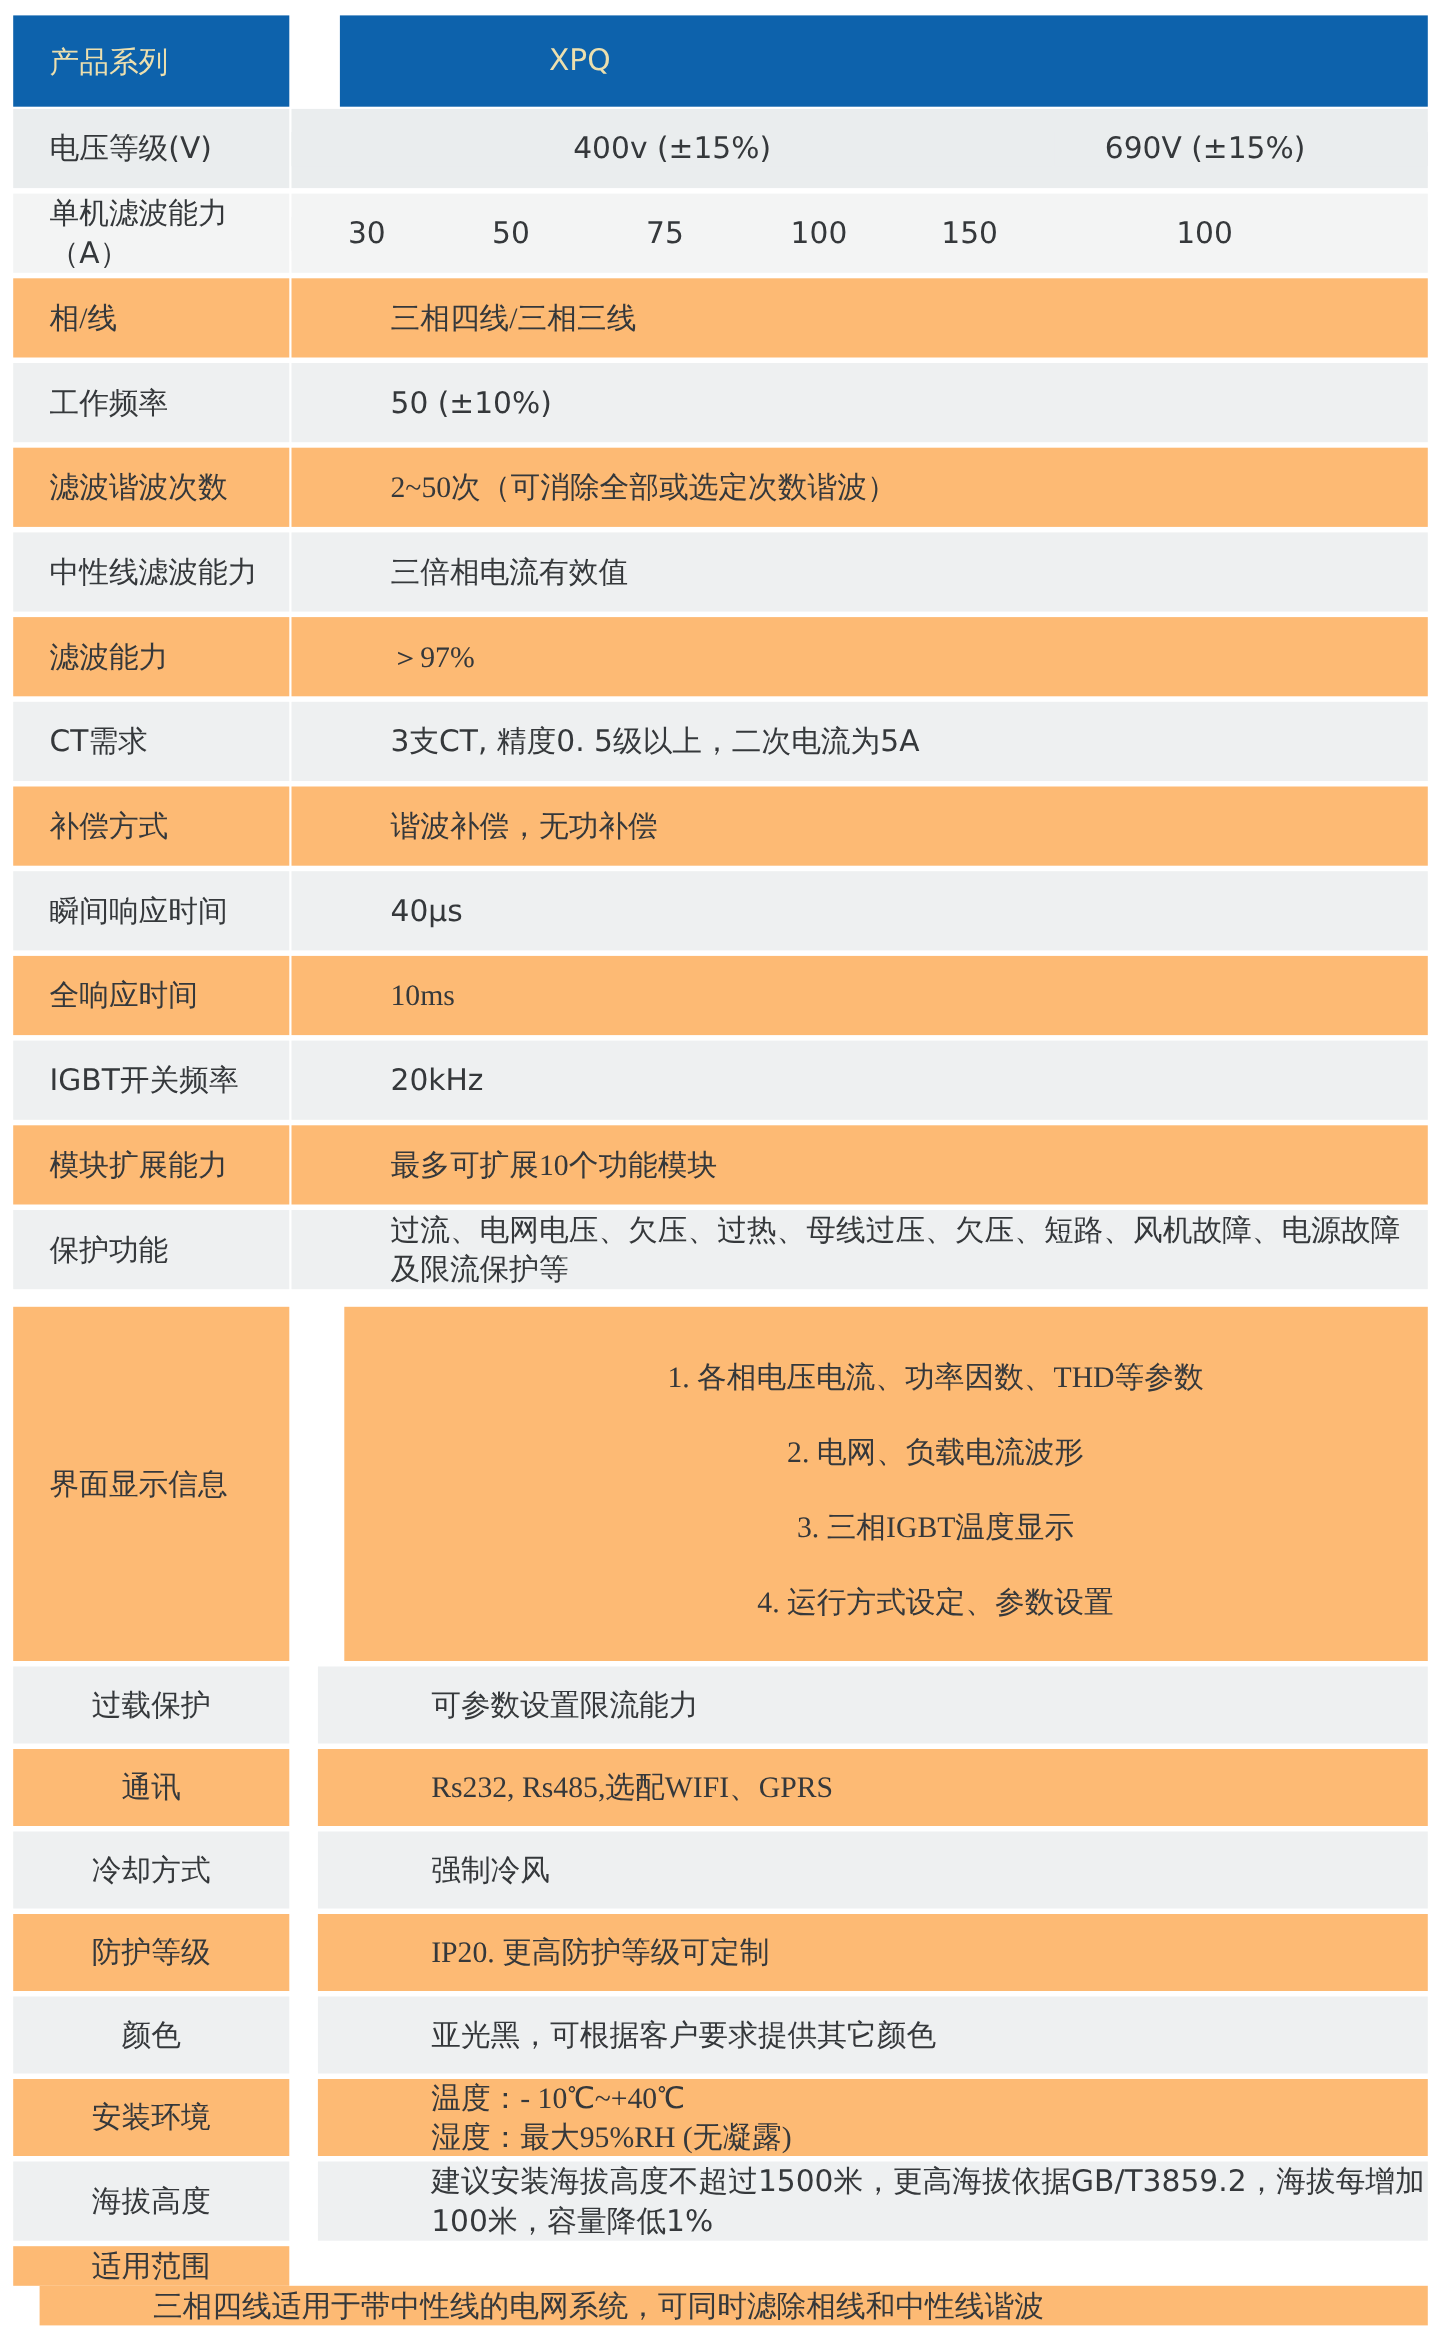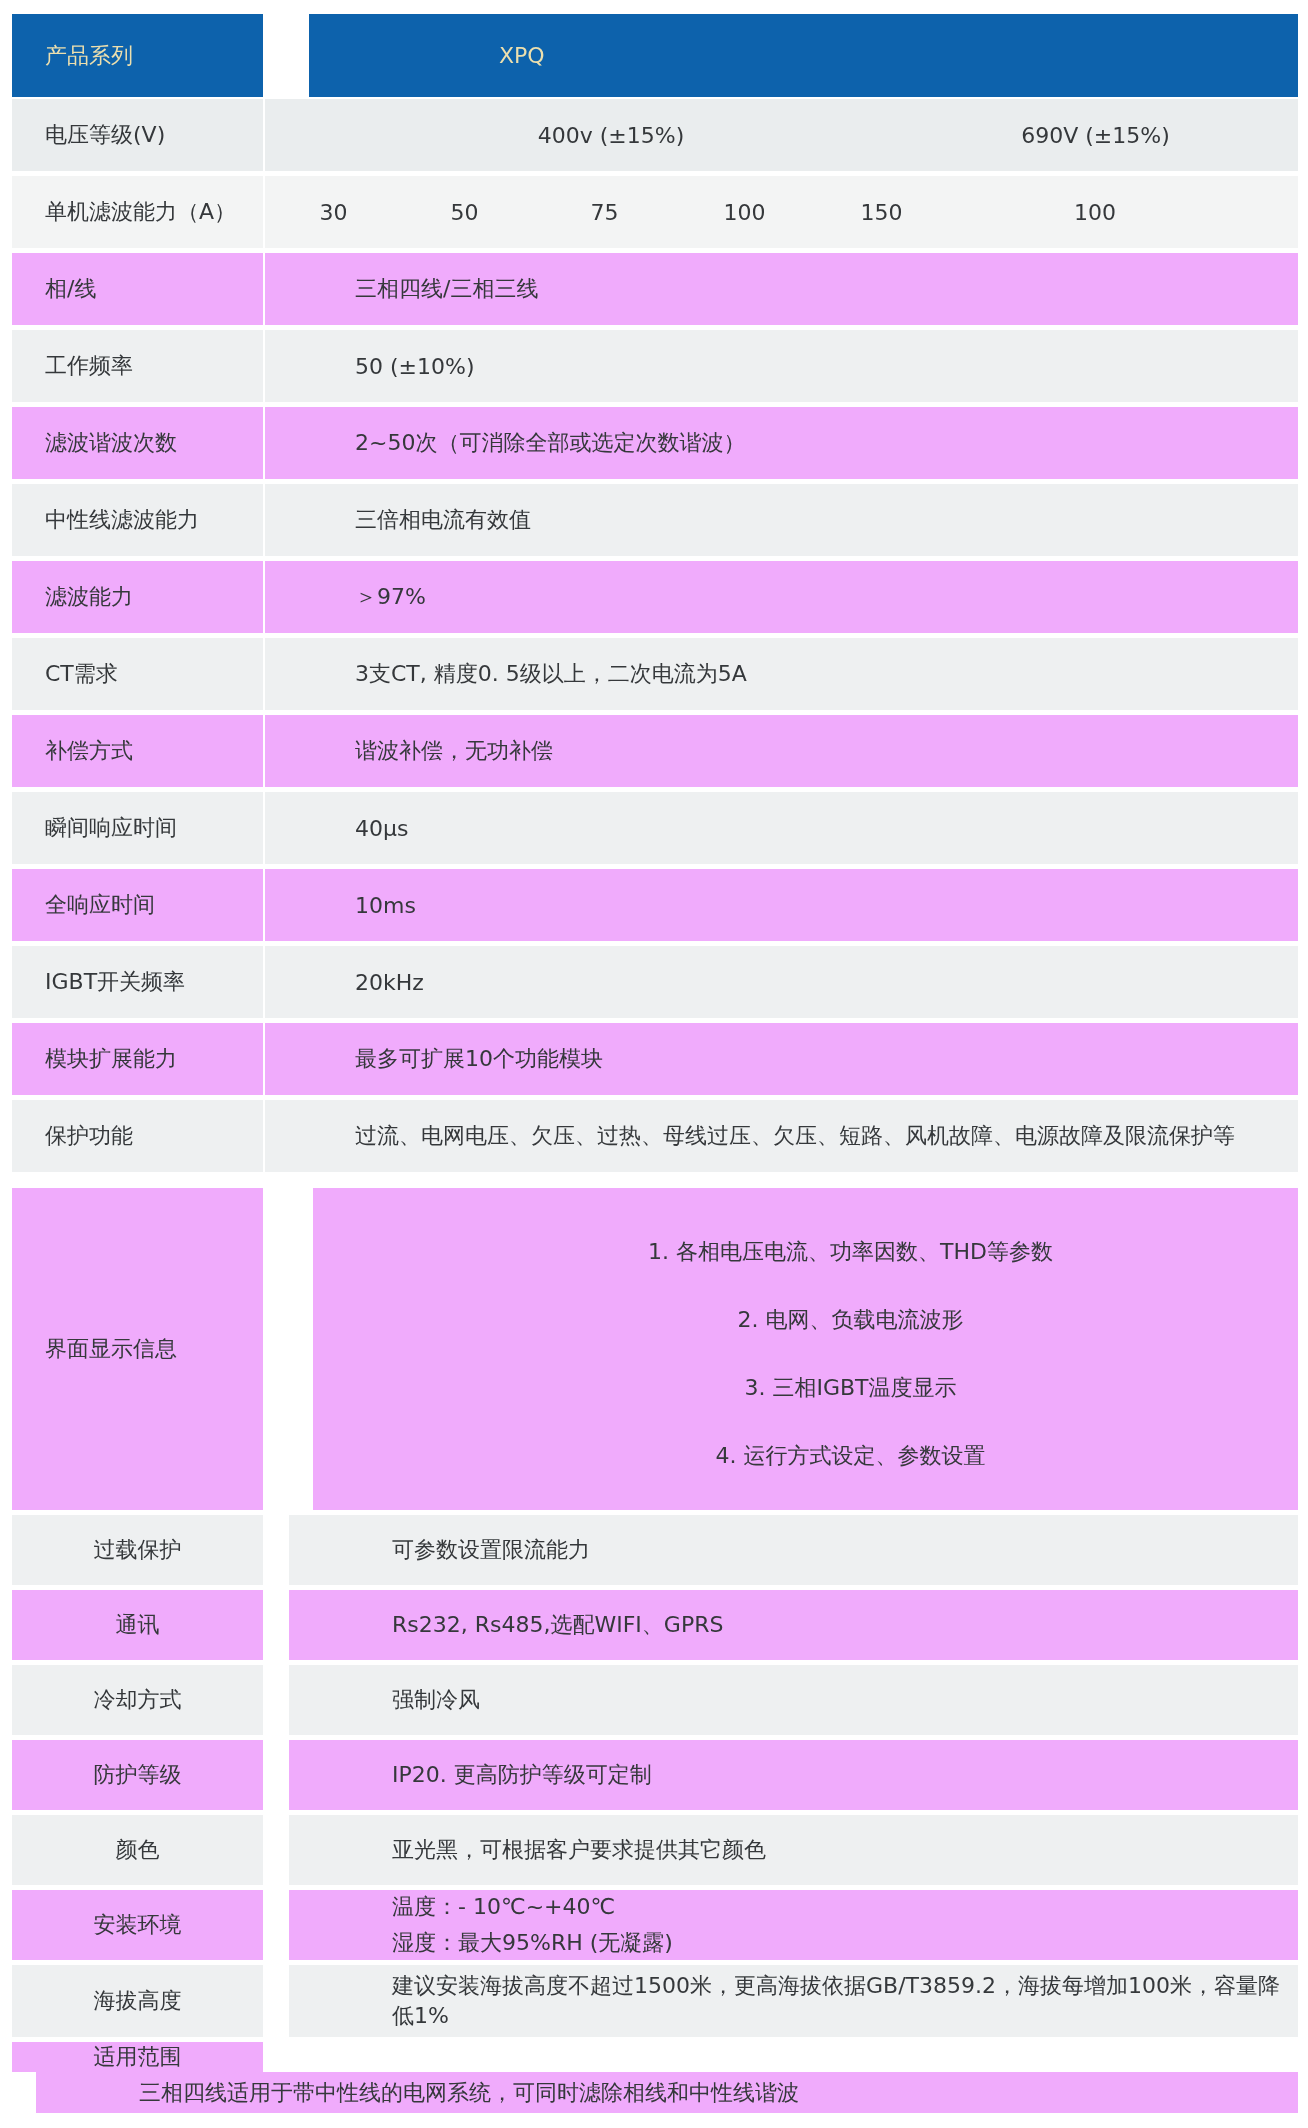--- a/index.html
+++ b/index.html
@@ -2,37 +2,37 @@
 <html><head>
 <meta charset="utf-8">
 <style>
   html,body { margin:0; padding:0; background:#ffffff; }
   .page {
     position:relative;
     width:1308px; height:2128px;
     background:#ffffff;
     font-family:"DejaVu Sans","Liberation Sans",sans-serif;
     color:#35383b;
-    font-size:22px;
+    font-size:27px;
     overflow:hidden;
   }
   .table { position:absolute; left:12px; top:14px; width:1286px; }
 
   .row { display:flex; column-gap:2px; margin-bottom:5px; }
   .cell { box-sizing:border-box; display:flex; align-items:center; }
 
   .lbl { width:251px; flex:none; padding-left:33px; }
   .val { flex:1; padding-left:90px; }
 
   
   .hdr  .cell { background:#0d62ac; color:#ecdfae; }
   .tone-a .cell, .tone-a .sub { background:#eaedee; }
   .tone-b .cell, .tone-b .sub { background:#f3f4f4; }
   .light  .cell, .light  .sub { background:#eef0f1; }
-  .dark   .cell, .dark   .sub { background:#f0abfc; }
+  .dark   .cell, .dark   .sub { background:#fdba74;font-family:Liberation Serif, serif; }
 
   .hdr { height:83px; margin-bottom:2px; }
   .hdr .val { padding-left:190px;margin-left:44px; }
 
   .r72 { height:72px; }
   .r70 { height:70px; }
   .r71 { height:71px; margin-bottom:0;flex-direction:column; }
 
   
   .split { flex:1; display:flex; column-gap:2px; padding:0; }

